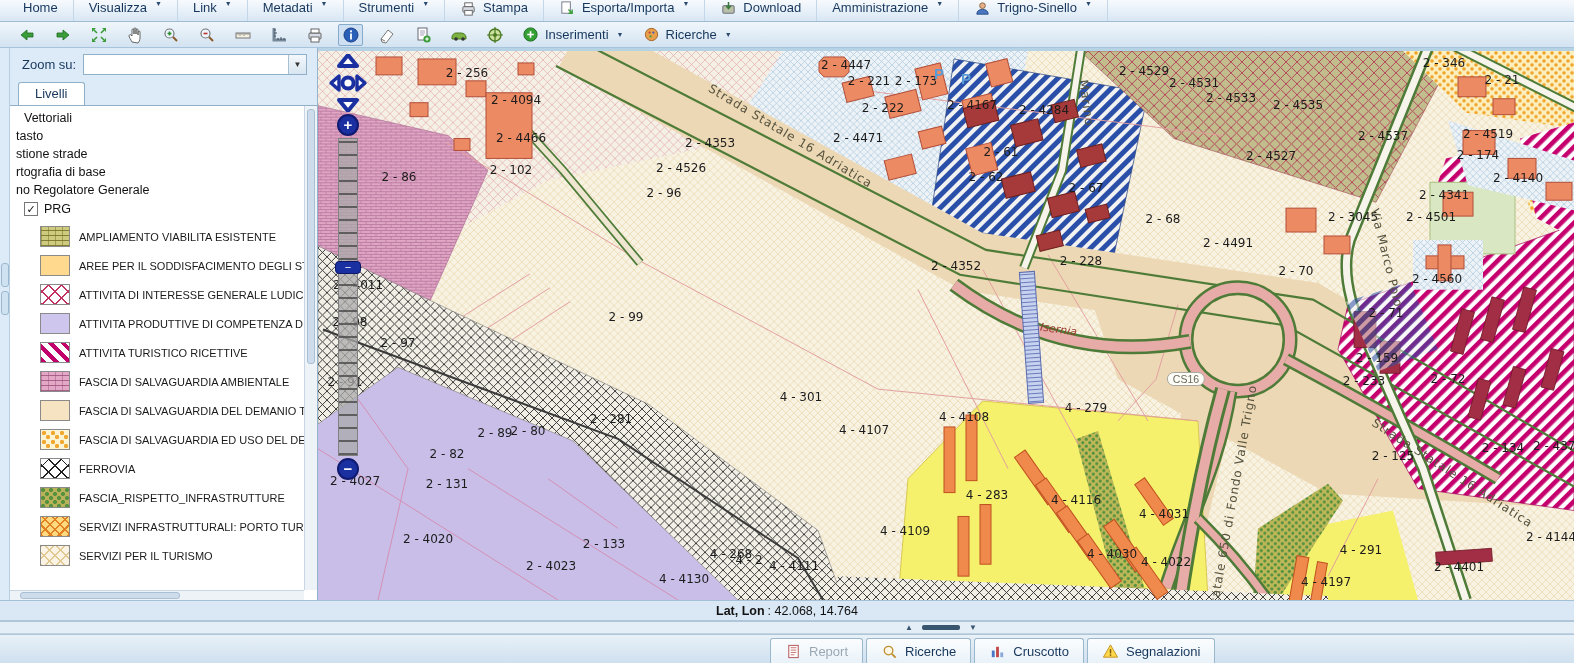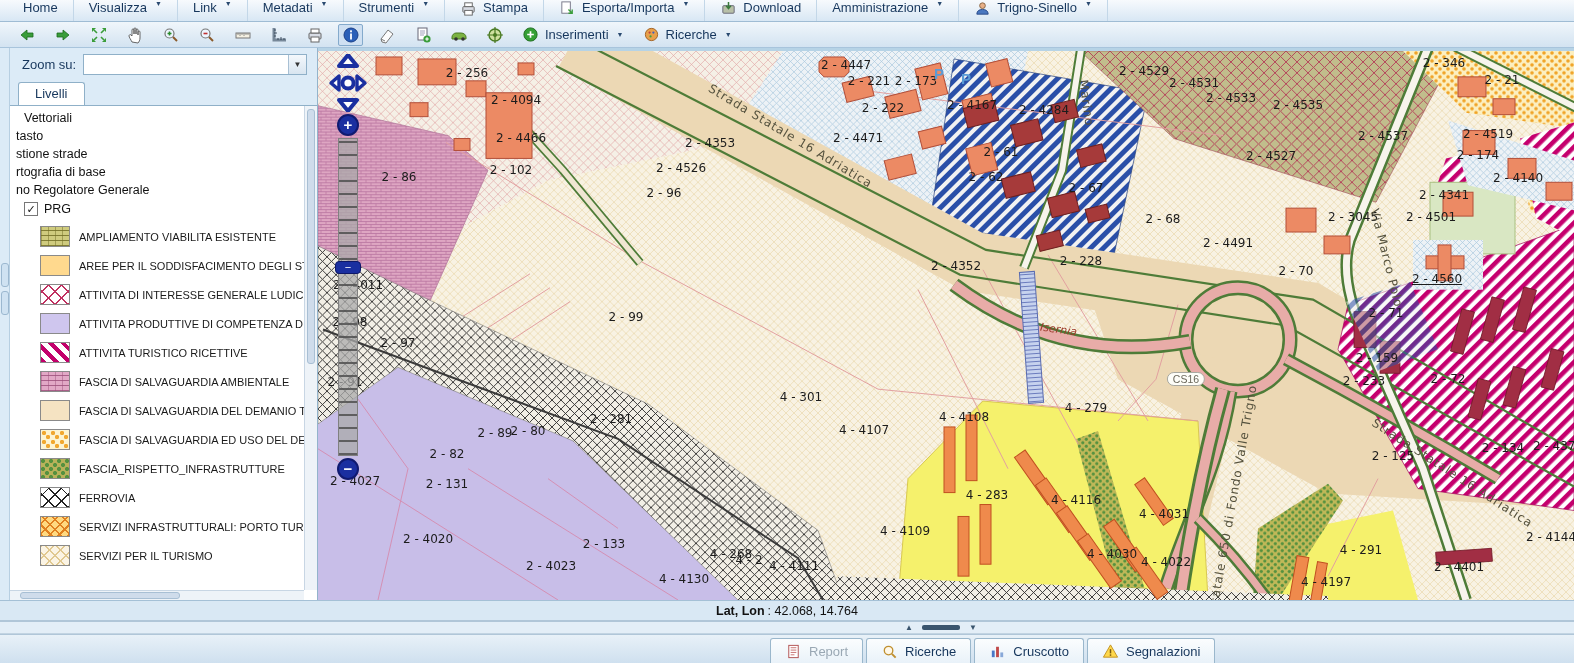--- a/index.html
+++ b/index.html
@@ -403,26 +403,26 @@
             </div>
             <div class="legend-row">
               <span class="swatch sw-cream"></span>
               <span class="legend-label">FASCIA DI SALVAGUARDIA DEL DEMANIO T</span>
             </div>
             <div class="legend-row">
               <span class="swatch sw-cream-dots"></span>
               <span class="legend-label">FASCIA DI SALVAGUARDIA ED USO DEL DE</span>
             </div>
             <div class="legend-row">
+              <span class="swatch sw-black-diamond"></span>
+              <span class="legend-label">FERROVIA</span>
+            </div>
+            <div class="legend-row">
               <span class="swatch sw-olive-dots"></span>
               <span class="legend-label">FASCIA_RISPETTO_INFRASTRUTTURE</span>
-            </div>
-            <div class="legend-row">
-              <span class="swatch sw-black-diamond"></span>
-              <span class="legend-label">FERROVIA</span>
             </div>
             <div class="legend-row">
               <span class="swatch sw-orange-cross"></span>
               <span class="legend-label">SERVIZI INFRASTRUTTURALI: PORTO TURIS</span>
             </div>
             <div class="legend-row">
               <span class="swatch sw-tan-cross"></span>
               <span class="legend-label">SERVIZI PER IL TURISMO</span>
             </div>
             <div class="legend-row"></div>
@@ -674,21 +674,21 @@
         <span class="parcel-label" style="left: 1160px; top: 104px;">2 - 174</span>
         <span class="parcel-label" style="left: 1200px; top: 127px;">2 - 4140</span>
         <span class="parcel-label" style="left: 1126px; top: 144px;">2 - 4341</span>
         <span class="parcel-label" style="left: 1113px; top: 166px;">2 - 4501</span>
         <span class="parcel-label" style="left: 1035px; top: 166px;">2 - 3045</span>
         <span class="parcel-label" style="left: 910px; top: 192px;">2 - 4491</span>
         <span class="parcel-label" style="left: 978px; top: 220px;">2 - 70</span>
         <span class="parcel-label" style="left: 638px; top: 215px;">2 - 4352</span>
         <span class="parcel-label" style="left: 763px; top: 210px;">2 - 228</span>
         <span class="parcel-label" style="left: 845px; top: 168px;">2 - 68</span>
-        <span class="parcel-label" style="left: 1119px; top: 228px; text-decoration: underline;">2 - 4560</span>
+        <span class="parcel-label" style="left: 1119px; top: 228px;">2 - 4560</span>
         <span class="parcel-label" style="left: 1068px; top: 262px;">2 - 71</span>
         <span class="parcel-label" style="left: 1059px; top: 307px;">2 - 159</span>
         <span class="parcel-label" style="left: 1046px; top: 330px;">2 - 233</span>
         <span class="parcel-label" style="left: 1130px; top: 328px;">2 - 72</span>
         <span class="parcel-label" style="left: 1185px; top: 397px;">2 - 134</span>
         <span class="parcel-label" style="left: 1240px; top: 395px;">2 - 4374</span>
         <span class="parcel-label" style="left: 1075px; top: 405px;">2 - 125</span>
         <span class="parcel-label" style="left: 1233px; top: 486px;">2 - 4144</span>
         <span class="parcel-label" style="left: 1141px; top: 516px;">2 - 4401</span>
         <span class="parcel-label" style="left: 1043px; top: 499px;">4 - 291</span>

